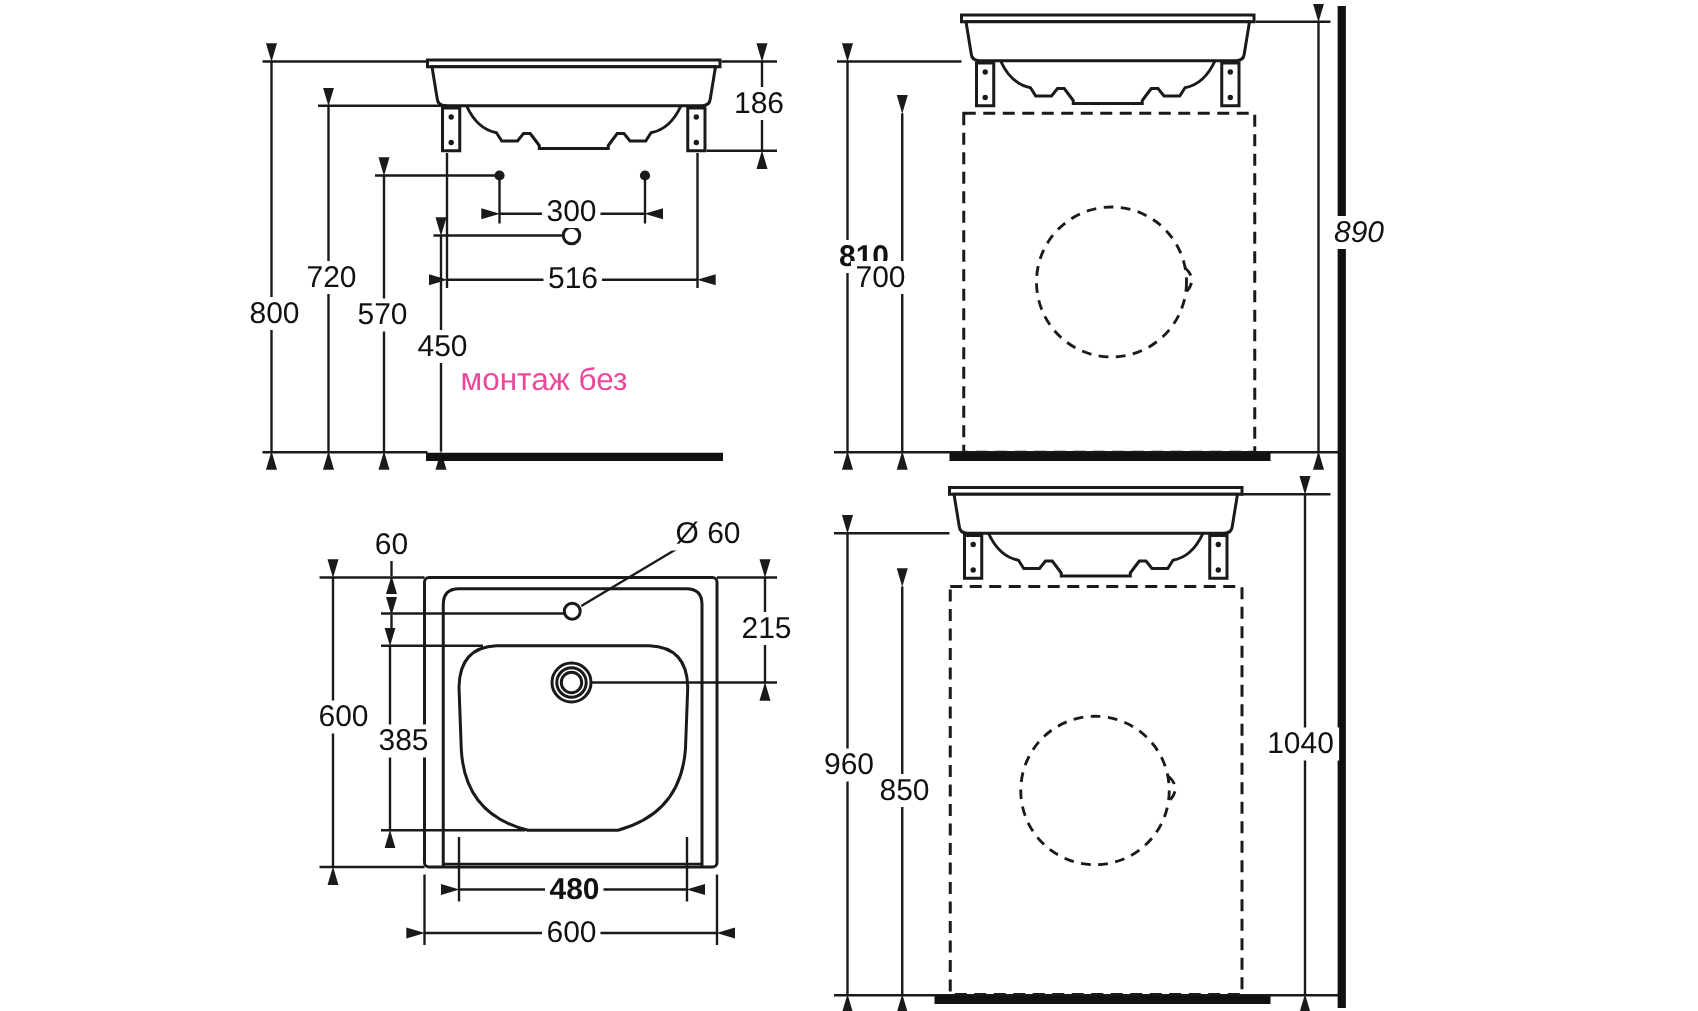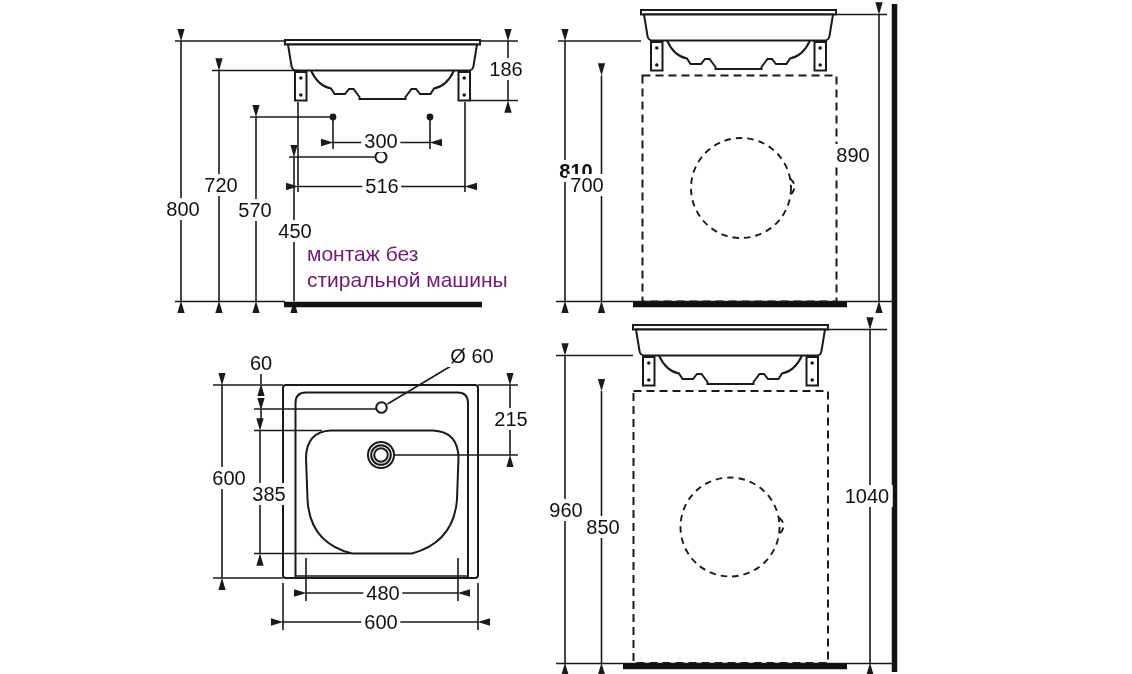--- a/index.html
+++ b/index.html
@@ -2,21 +2,21 @@
 <html><head>
 <meta charset="utf-8">
 <style>
   html,body { margin:0; padding:0; background:#fff; }
   .stage { position:relative; width:1132px; height:674px; background:#fff;
            font-family:"Liberation Sans", sans-serif; overflow:hidden; }
   .stage svg { position:absolute; left:0; top:0; }
   .dim { position:absolute; transform:translate(-50%,-50%); background:#fff;
          color:#111; font-size:20px; line-height:1; padding:1px 3px;
          white-space:nowrap; }
-  .note { position:absolute; color:#701a75; font-size:21px; line-height:1.22;
+  .note { position:absolute; color:#ec4899; font-size:21px; line-height:1.22;
           white-space:nowrap; }
   .ln  { stroke:#1a1a1a; stroke-width:1.6; fill:none; }
   .dl  { marker-start:url(#arr); marker-end:url(#arr); }
   .de  { marker-end:url(#arr); }
   .ot  { stroke:#1a1a1a; stroke-width:2; fill:#fff; }
   .nf  { stroke:#1a1a1a; stroke-width:2; fill:none; }
   .thk { stroke:#111; stroke-width:5.5; fill:none; }
   .dsh { stroke:#1a1a1a; stroke-width:2; fill:none; stroke-dasharray:8 5; }
   .dsc { stroke:#1a1a1a; stroke-width:1.9; fill:none; stroke-dasharray:6.5 5; }
   .dot { fill:#1a1a1a; stroke:none; }
@@ -134,32 +134,31 @@
 <div class="dim" style="left:183px; top:169px;margin-top:40px;">800</div>
 <div class="dim" style="left:221px; top:185px;">720</div>
 <div class="dim" style="left:255px; top:210px;">570</div>
 <div class="dim" style="left:295px; top:231px;">450</div>
 <div class="dim" style="left:506px; top:69px;">186</div>
 <div class="dim" style="left:381px; top:141px;">300</div>
 <div class="dim" style="left:382px; top:186px;">516</div>
 
 <div class="note" style="left:307px; top:241px;">
   <div>монтаж без</div>
-  <div>стиральной машины</div>
 </div>
 
 <div class="dim" style="left:576px; top:171px;font-weight:bold;">810</div>
 <div class="dim" style="left:587px; top:185px;">700</div>
-<div class="dim" style="left:853px; top:155px;">890</div>
+<div class="dim" style="left:906px; top:155px;font-style:italic;">890</div>
 
 <div class="dim" style="left:261px; top:363px;">60</div>
 <div class="dim" style="left:472px; top:356px;">Ø 60</div>
 <div class="dim" style="left:511px; top:419px;">215</div>
 <div class="dim" style="left:229px; top:478px;">600</div>
 <div class="dim" style="left:269px; top:494px;">385</div>
-<div class="dim" style="left:383px; top:593px;">480</div>
+<div class="dim" style="left:383px; top:593px;font-weight:bold;">480</div>
 <div class="dim" style="left:381px; top:622px;">600</div>
 
 <div class="dim" style="left:566px; top:510px;">960</div>
 <div class="dim" style="left:603px; top:527px;">850</div>
 <div class="dim" style="left:867px; top:496px;">1040</div>
 
 </div>
 
 </body></html>

